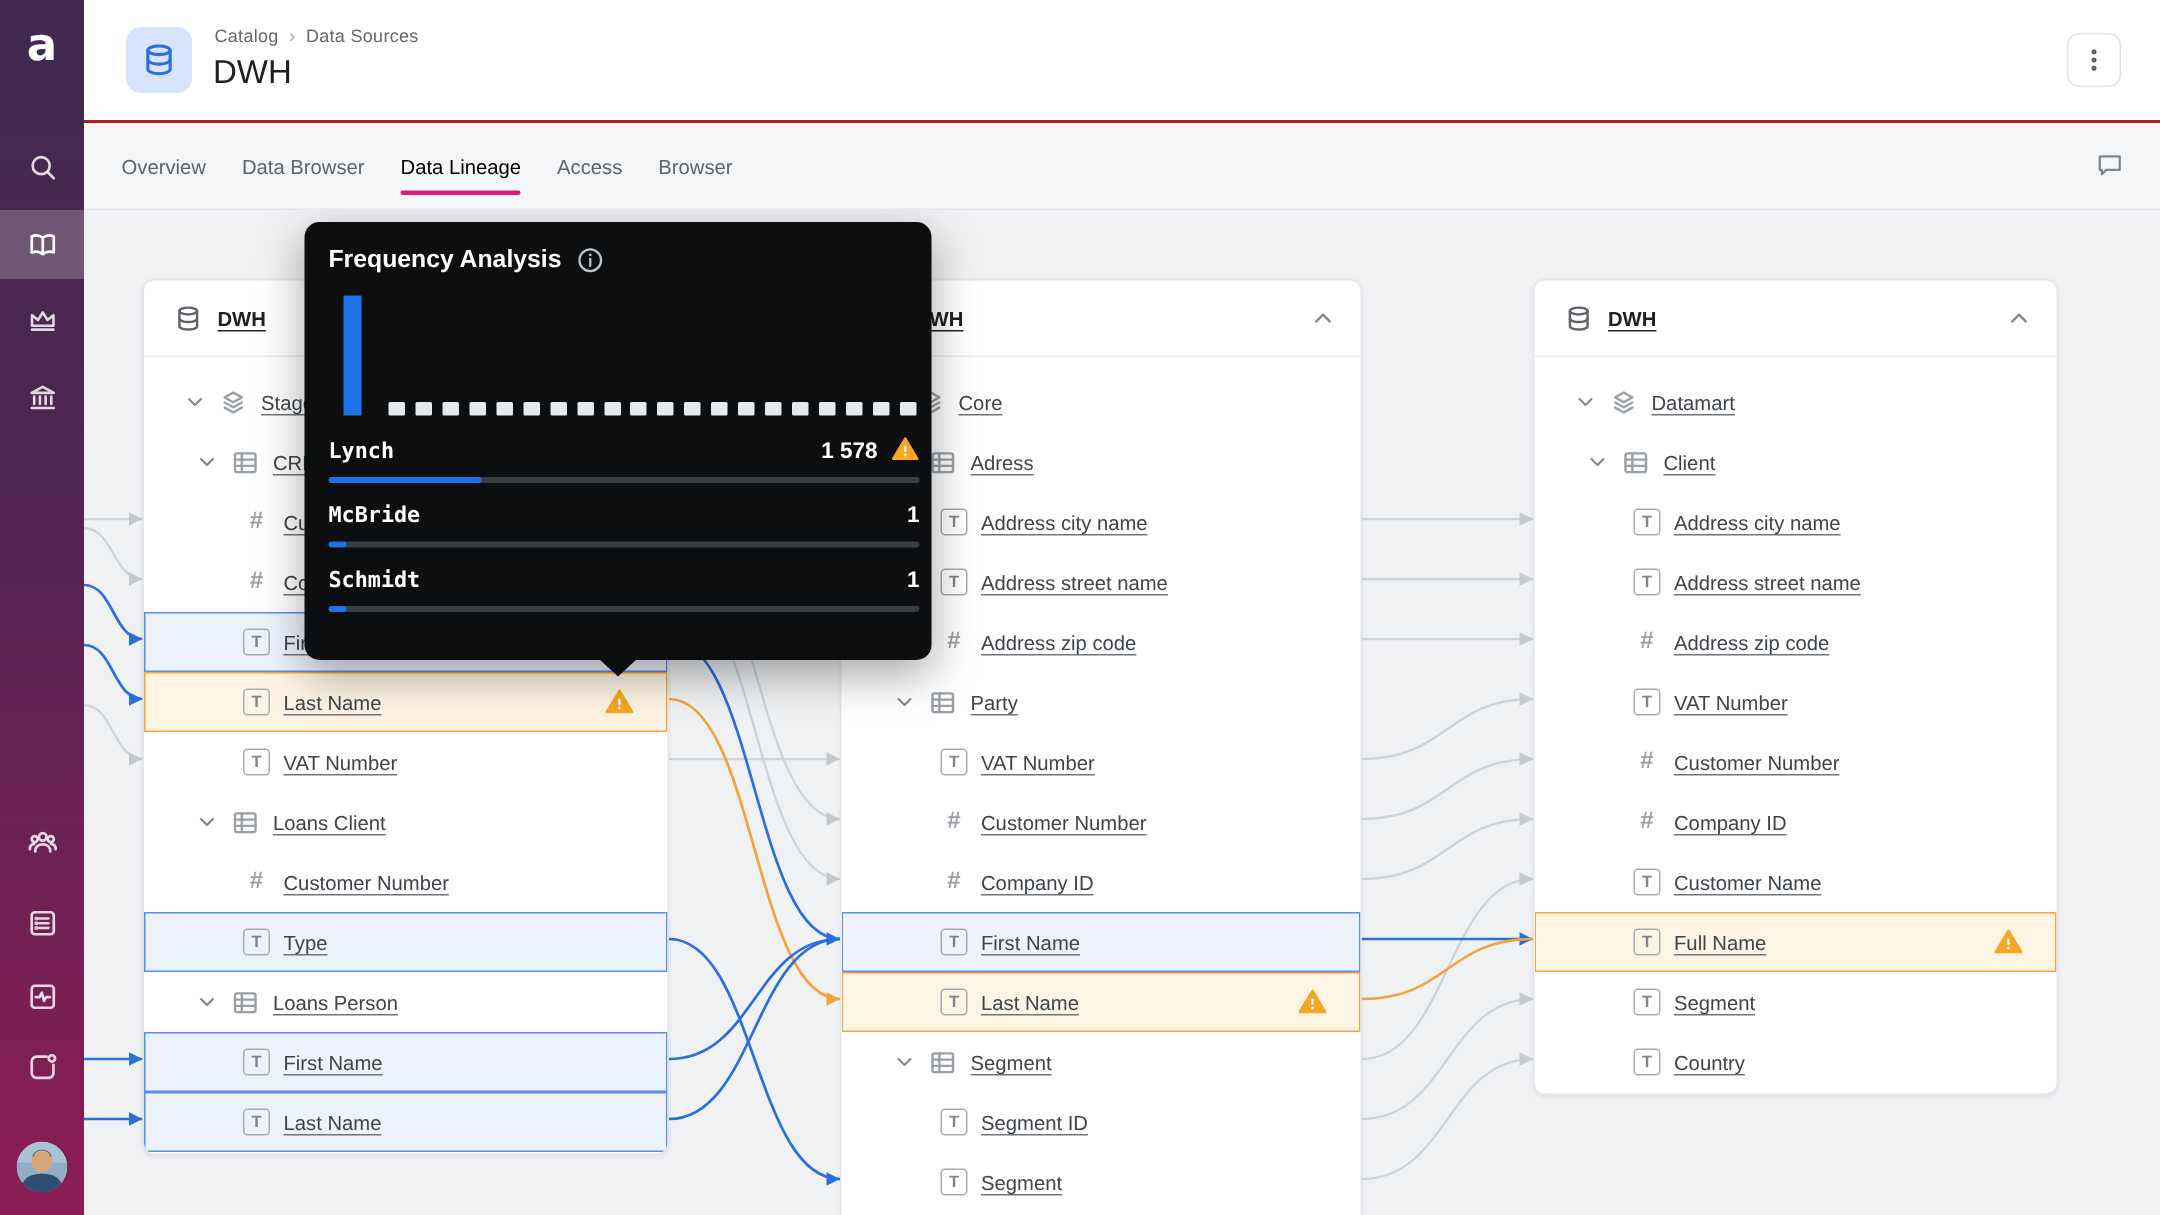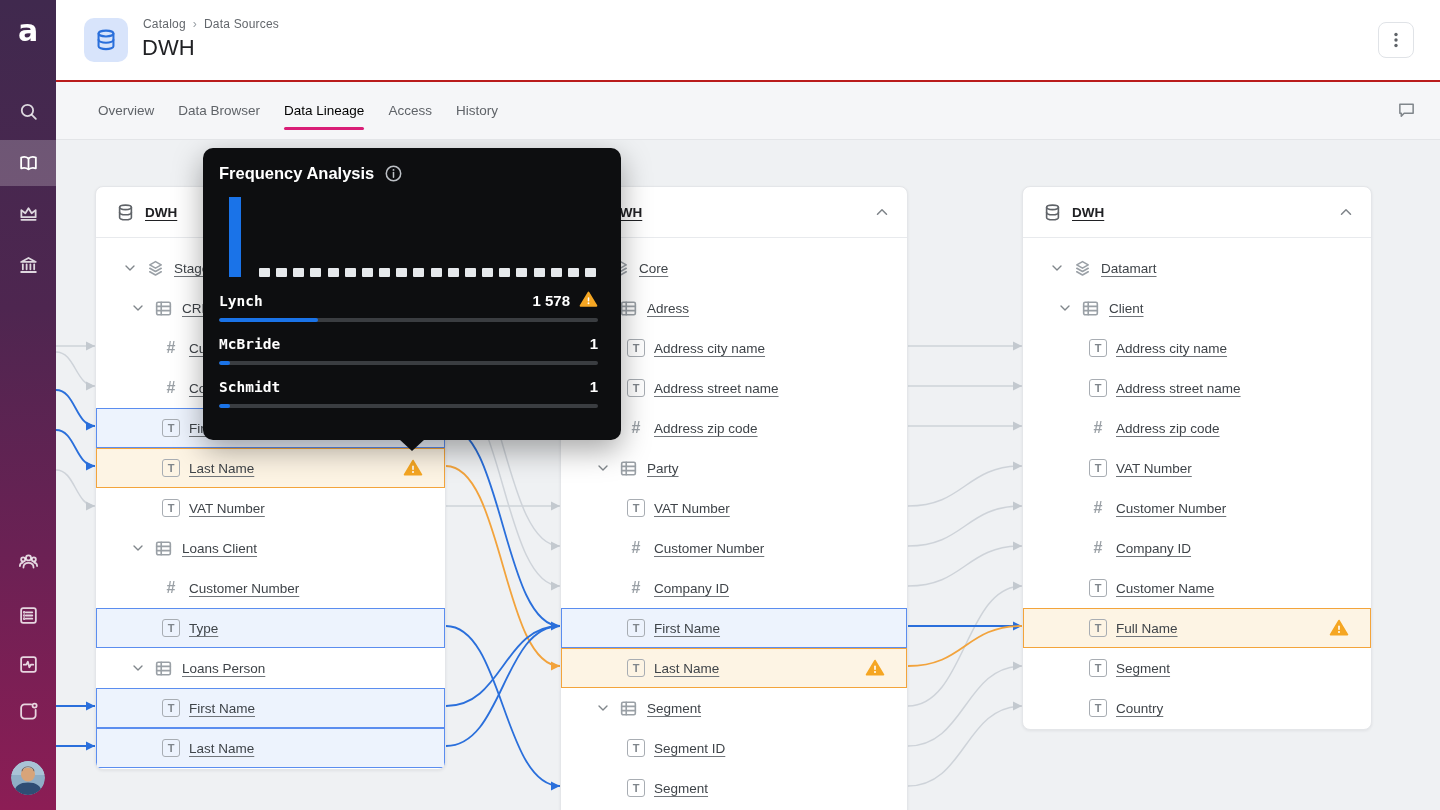--- a/index.html
+++ b/index.html
@@ -24,21 +24,21 @@
   .entity-icon{position:absolute;left:28px;top:18px;width:44px;height:44px;border-radius:10px;
         background:#d8e4fb;display:flex;align-items:center;justify-content:center;color:#2a6fdb}
   .breadcrumb{position:absolute;left:87px;top:17px;font-size:12px;color:#63676c;letter-spacing:.2px}
   .breadcrumb .sep{margin:0 7px;color:#9aa0a6}
   .page-title{position:absolute;left:86px;top:35px;font-size:22px;font-weight:500;color:#202124;margin:0}
   .kebab{position:absolute;right:26px;top:22px;width:36px;height:36px;border:1px solid #e0e3e7;
         border-radius:8px;background:#fff;cursor:pointer;display:flex;align-items:center;justify-content:center;padding:0}
 
   
   .tabbar{position:absolute;left:56px;top:80px;right:0;height:60px;background:#f5f6f8;z-index:19;
-        border-bottom:1px solid #e3e5e8;display:flex;align-items:center;gap:24px;padding:2px 0 0 42px;box-sizing:border-box}
+        border-bottom:1px solid #e3e5e8;display:flex;align-items:flex-start;gap:24px;padding:2px 0 0 25px;box-sizing:border-box}
   .tab{position:relative;height:58px;display:flex;align-items:center;font-size:13.5px;color:#5f6368;cursor:pointer}
   .tab.active{color:#000000;font-weight:400}
   .tab.active::after{content:"";position:absolute;left:0;right:0;bottom:10px;height:3px;border-radius:2px;background:var(--accent-magenta)}
   .chat-icon{position:absolute;right:24px;top:20px;color:#80868b;cursor:pointer}
 
   
   .canvas{position:absolute;left:56px;top:140px;right:0;bottom:0;background:#eff1f3;overflow:hidden}
   #wires{position:absolute;left:0;top:0;z-index:1;pointer-events:none}
 
   
@@ -60,21 +60,21 @@
   .tbox{width:18px;height:18px;margin-right:9px;border:1.5px solid #a8adb3;border-radius:3px;color:#7f858b;
         font-size:11px;font-weight:700;display:flex;align-items:center;justify-content:center;box-sizing:border-box}
   .hash{width:18px;margin-right:9px;font-size:16px;font-weight:700;color:#9aa0a6;text-align:center}
   .row .label{font-size:13.5px;color:#3f4449;text-decoration:underline;text-underline-offset:3px;
         text-decoration-thickness:1px;text-decoration-color:#70757a;cursor:pointer}
   .row .warn{margin-left:auto;margin-right:22px;display:flex}
 
   
   .fa-tooltip{position:absolute;left:147px;top:8px;width:418px;height:292px;z-index:10;
         background:#0d0e10;border-radius:10px;box-shadow:0 10px 30px rgba(0,0,0,.35);
-        padding:16px 23px 14px 16px;box-sizing:border-box;color:#fff}
+        padding:16px 8px 14px 16px;box-sizing:border-box;color:#fff}
   .fa-head{display:flex;align-items:center;gap:10px}
   .fa-title{font-size:16.5px;font-weight:700}
   .fa-info{color:#bdc1c6;display:flex;cursor:pointer}
   .fa-chart{position:relative;height:82px;margin-top:12px}
   .fa-bar{position:absolute;left:10px;bottom:0;width:12px;height:80px;background:#1a73e8}
   .fa-legend{position:absolute;left:42px;top:2px}
   .fa-ltitle{font-size:15px;font-weight:700}
   .fa-lsub{font-size:13px;color:#9aa0a6;margin-top:5px}
   .fa-squares{position:absolute;left:40px;right:2px;bottom:0;height:9px;display:flex;justify-content:space-between}
   .fa-sq{width:11px;height:9px;background:#e6e9ec;border-radius:1px}
@@ -191,21 +191,21 @@
     </svg>
   </button>
 </header>
 
 <div class="tabbar">
   <nav id="tabs" style="display:flex;gap:24px;height:58px">
       <span class="tab">Overview</span>
       <span class="tab">Data Browser</span>
       <span class="tab active">Data Lineage</span>
       <span class="tab">Access</span>
-      <span class="tab">History</span>
+      <span class="tab">Browser</span>
     </nav>
   <span class="chat-icon">
     <svg width="19" height="19" viewBox="0 0 20 20" fill="none" stroke="#80868b" stroke-width="1.6">
       <path d="M3,4.5 h14 v9.5 h-9.5 l-3,3 v-3 H3 Z" stroke-linejoin="round"></path>
     </svg>
   </span>
 </div>
 
 <main class="canvas">
   <svg id="wires" width="1384" height="670">

